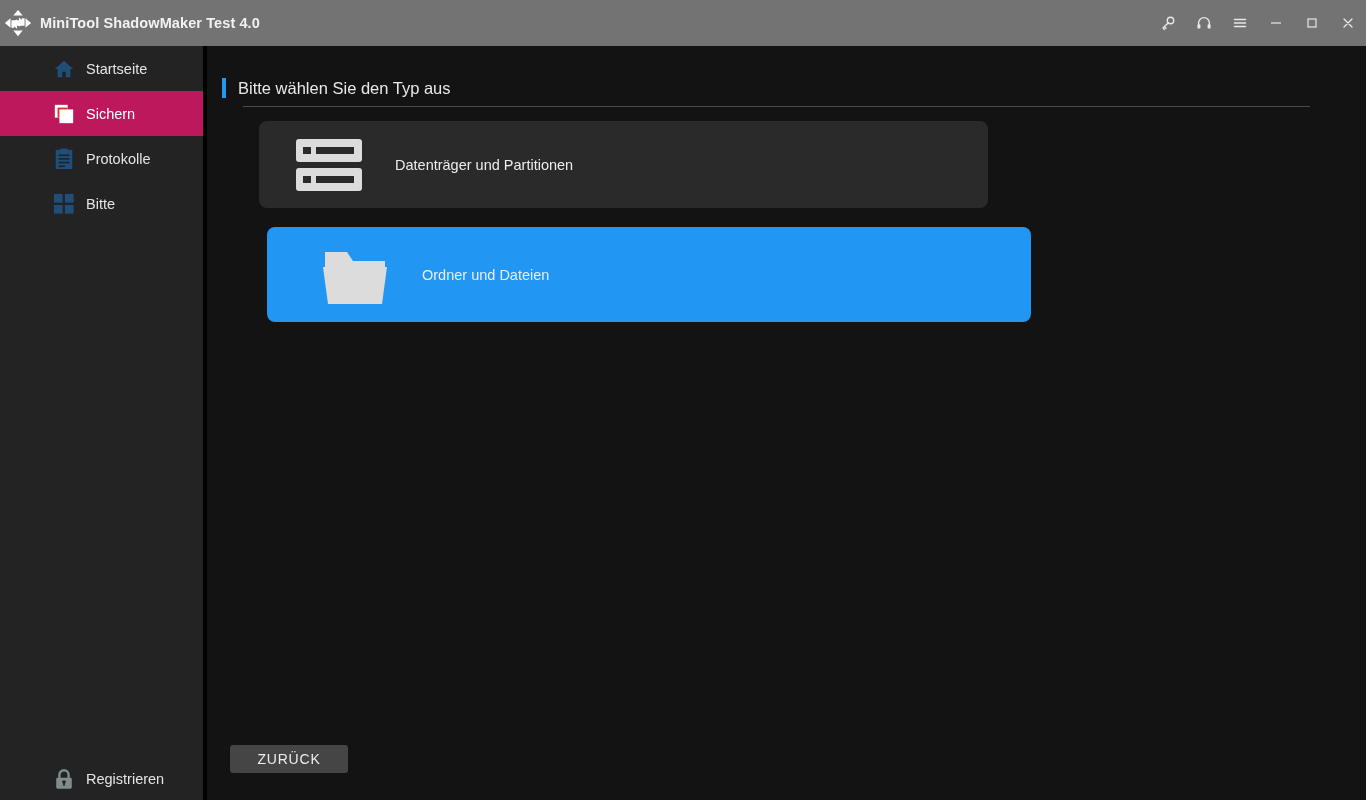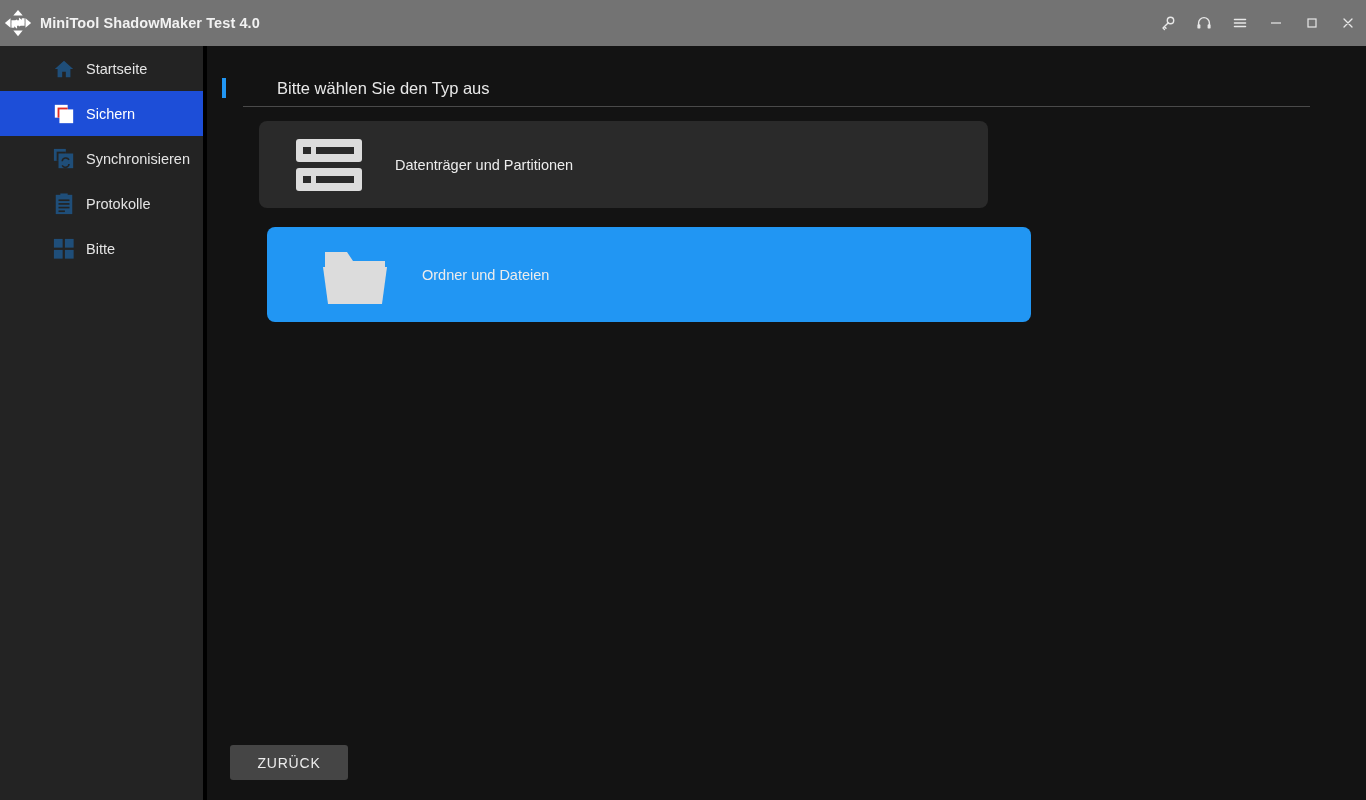--- a/index.html
+++ b/index.html
@@ -33,36 +33,36 @@
     background:#232323;
   }
   #sidebar-divider {
     position:absolute; top:46px; left:203px; width:4px; height:754px;
     background:#000;
   }
   .nav-item {
     position:relative; height:45px; display:flex; align-items:center;
     cursor:pointer; color:#e4e4e4; font-size:14.5px;
   }
-  .nav-item.active, .nav-item.active:hover { background:#1d4ed8; color:#fff; }
+  .nav-item.active, .nav-item.active:hover { background:#be185d; color:#fff; }
   .nav-icon {
     width:24px; height:24px; margin-left:52px; margin-right:10px;
     flex:0 0 auto; display:flex; align-items:center; justify-content:center;
   }
   .nav-label { white-space:nowrap; }
   #nav-top { position:absolute; top:0; left:0; width:203px; }
   #nav-bottom { position:absolute; bottom:-1px; left:0; width:203px; }
 
   
   #main {
     position:absolute; top:46px; left:207px; width:1159px; height:754px;
     background:#131313;
   }
   #page-header {
-    position:absolute; top:32px; left:15px; display:flex; align-items:center;gap:39px;
+    position:absolute; top:32px; left:15px; display:flex; align-items:center;
   }
   #header-accent-bar {
     width:4px; height:20px; background:#2196f3; margin-right:12px; flex:0 0 auto;
   }
   #page-title { color:#e8e8e8; font-size:16.5px; white-space:nowrap; }
   #header-divider {
     position:absolute; top:60px; left:36px; width:1067px; height:1px;
     background:#4a4a4a;
   }
 
@@ -79,21 +79,21 @@
   .card-icon {
     width:72px; height:54px; margin-left:34px; margin-right:0;
     flex:0 0 auto; position:relative;
   }
   #card-folder .card-icon { margin-left:52px; }
   .card-label { color:#ececec; font-size:14.5px; white-space:nowrap;text-align:right; }
   #card-disk .card-label { margin-left:30px; }
   #card-folder .card-label { margin-left:31px; }
 
   #back-button {
-    position:absolute; left:23px; top:699px; width:118px; height:35px;
+    position:absolute; left:23px; top:699px; width:118px; height:28px;
     background:#454545; border:none; border-radius:3px;
     color:#ededed; font-size:14px; font-family:"Liberation Sans", sans-serif;
     letter-spacing:.8px; cursor:pointer;
   }
 </style>
 </head>
 <body>
 
 <div id="titlebar">
   <span id="app-logo">
@@ -164,31 +164,20 @@
       <span class="nav-icon">
         <svg width="22" height="22" viewBox="0 0 24 24">
           <rect x="2" y="2" width="14" height="14" fill="#ffffff"></rect>
           <rect x="5" y="5" width="11" height="11" fill="#e02b25"></rect>
           <rect x="7" y="7" width="15" height="15" fill="#ffffff"></rect>
         </svg>
       </span>
       <span class="nav-label">Sichern</span>
     </div>
 
-    <div class="nav-item">
-      <span class="nav-icon">
-        <svg width="22" height="22" viewBox="0 0 24 24">
-          <rect x="1" y="1" width="13" height="13" fill="#1f4e79"></rect>
-          <rect x="4" y="4" width="10" height="10" fill="#232323"></rect>
-          <rect x="6" y="6" width="16" height="16" fill="#1f4e79"></rect>
-          <path d="M10 14.5 a4 4 0 0 1 7.5 -1.5 M17.5 17.5 a4 4 0 0 1 -7.5 1.5" fill="none" stroke="#232323" stroke-width="1.7"></path>
-        </svg>
-      </span>
-      <span class="nav-label">Synchronisieren</span>
-    </div>
 
 
 
     <div class="nav-item">
       <span class="nav-icon">
         <svg width="22" height="22" viewBox="0 0 24 24">
           <rect x="3" y="2" width="18" height="21" fill="#1f4e79"></rect>
           <rect x="8" y="0.5" width="8" height="3.5" fill="#1f4e79"></rect>
           <g fill="#232323">
             <rect x="6" y="7" width="12" height="1.8"></rect>
@@ -211,20 +200,31 @@
         </svg>
       </span>
       <span class="nav-label">Bitte</span>
     </div>
 
   </div>
 
   <div id="nav-bottom">
 
 
+    <div class="nav-item">
+      <span class="nav-icon">
+        <svg width="22" height="22" viewBox="0 0 24 24">
+          <path d="M7 11 V7.5 a5 5 0 0 1 10 0 V11" fill="none" stroke="#7e8c8c" stroke-width="2.6"></path>
+          <rect x="3.5" y="10.5" width="17" height="12" rx="1.5" fill="#7e8c8c"></rect>
+          <circle cx="12" cy="15.3" r="2" fill="#232323"></circle>
+          <rect x="11.1" y="15.3" width="1.8" height="4" fill="#232323"></rect>
+        </svg>
+      </span>
+      <span class="nav-label">Registrieren</span>
+    </div>
 
   </div>
 </div>
 
 <div id="sidebar-divider"></div>
 
 <div id="main">
 
   <div id="page-header">
     <span id="header-accent-bar"></span>

